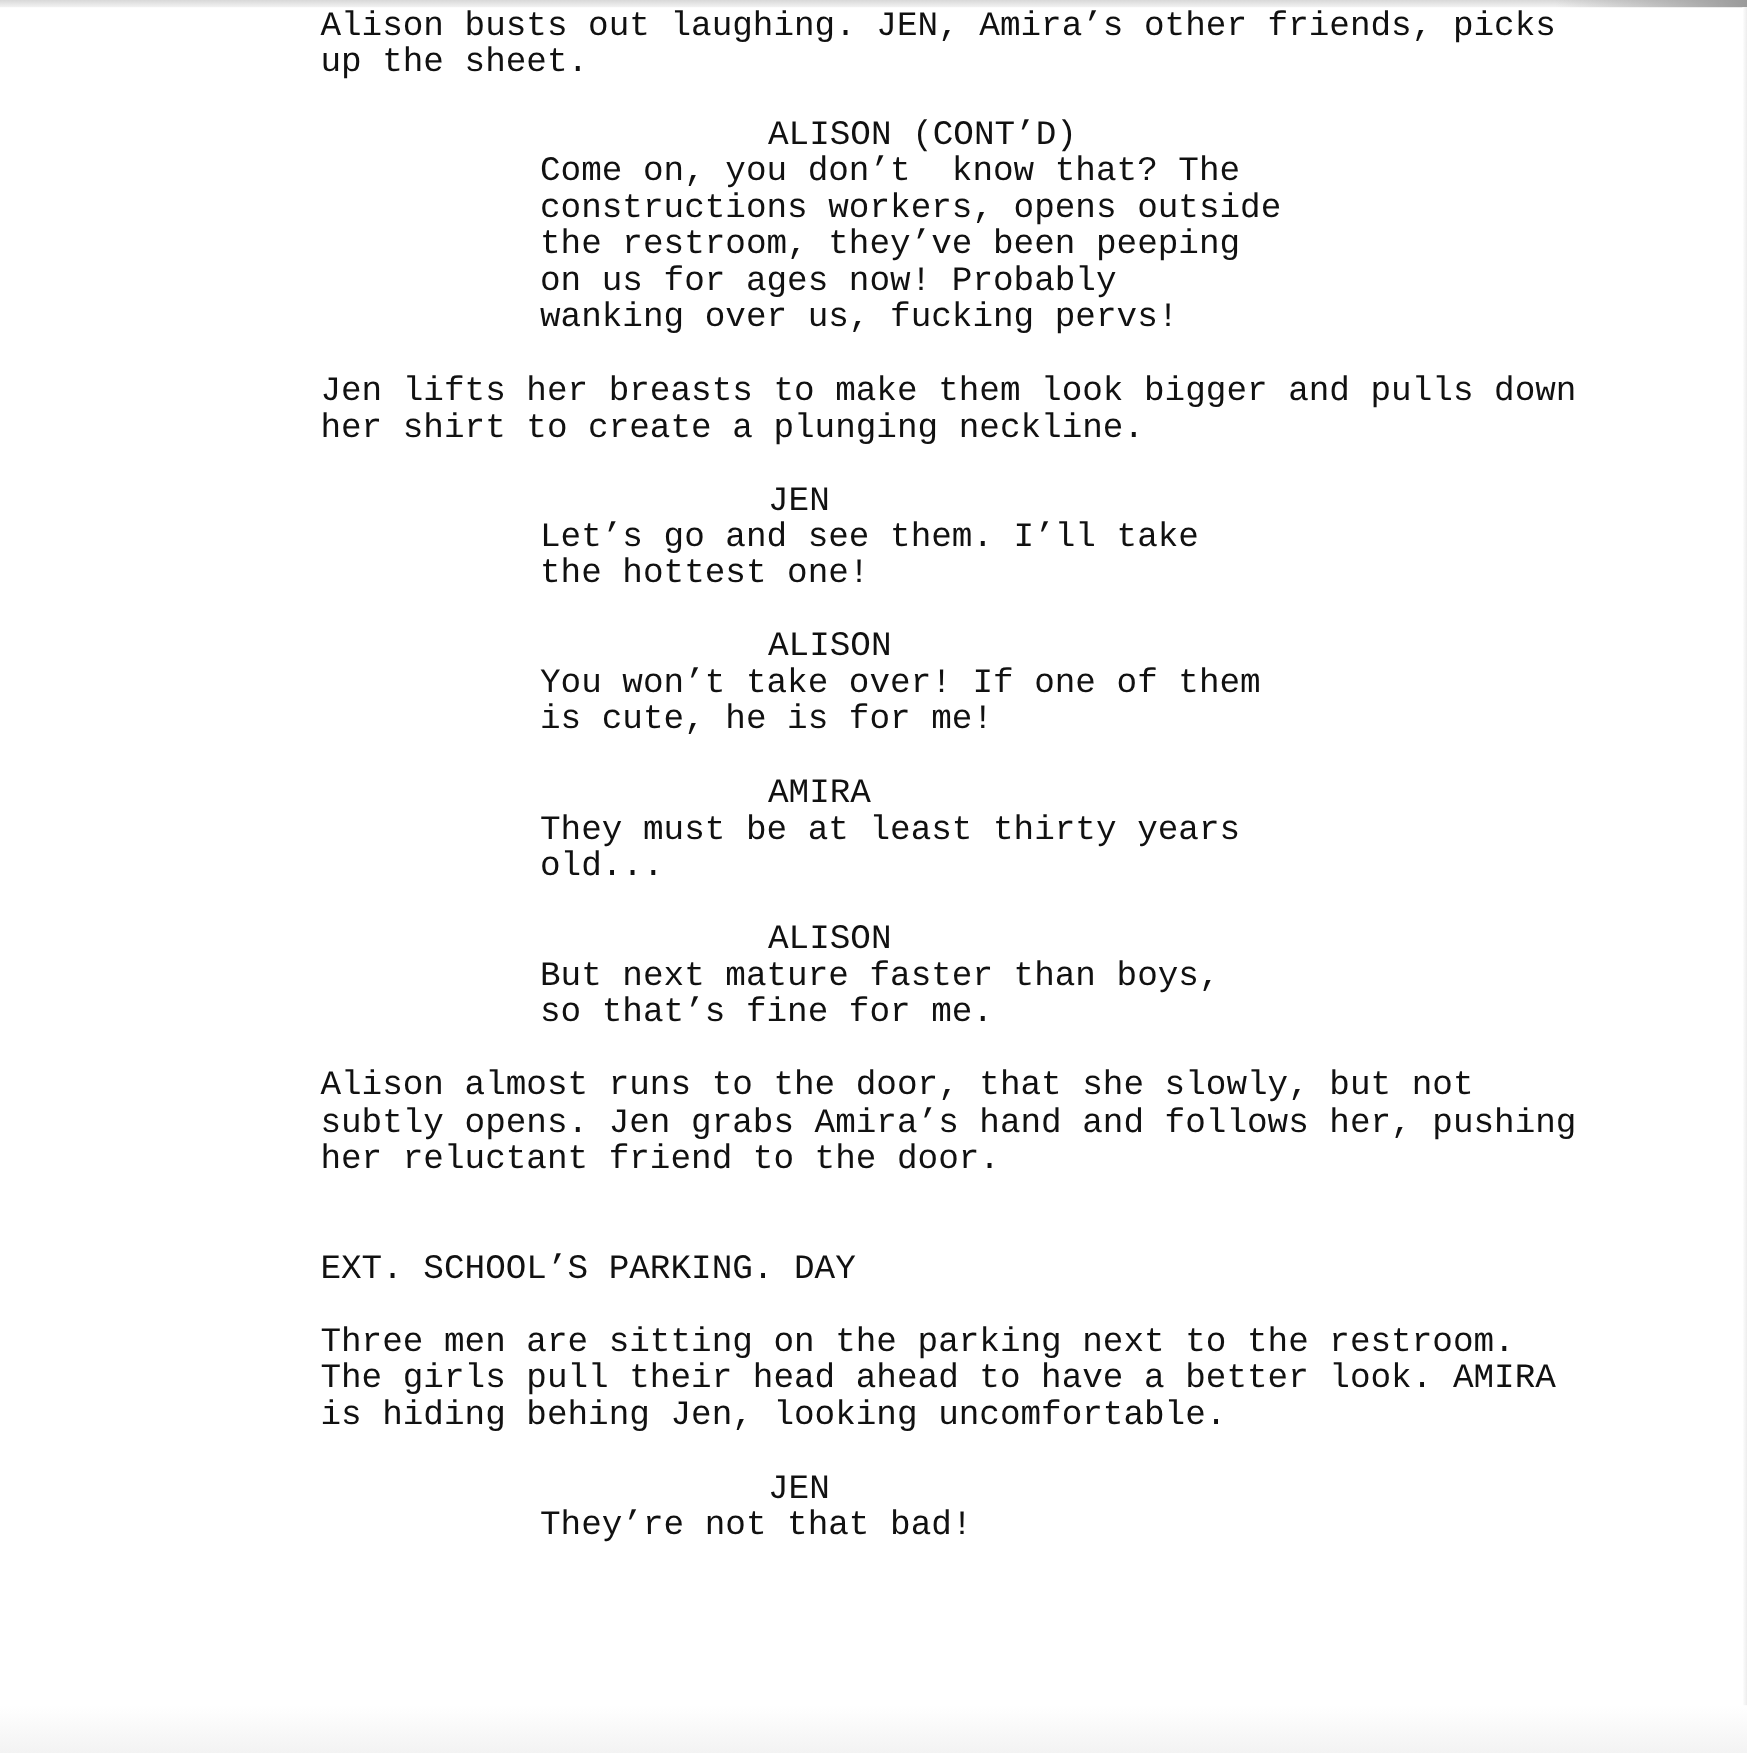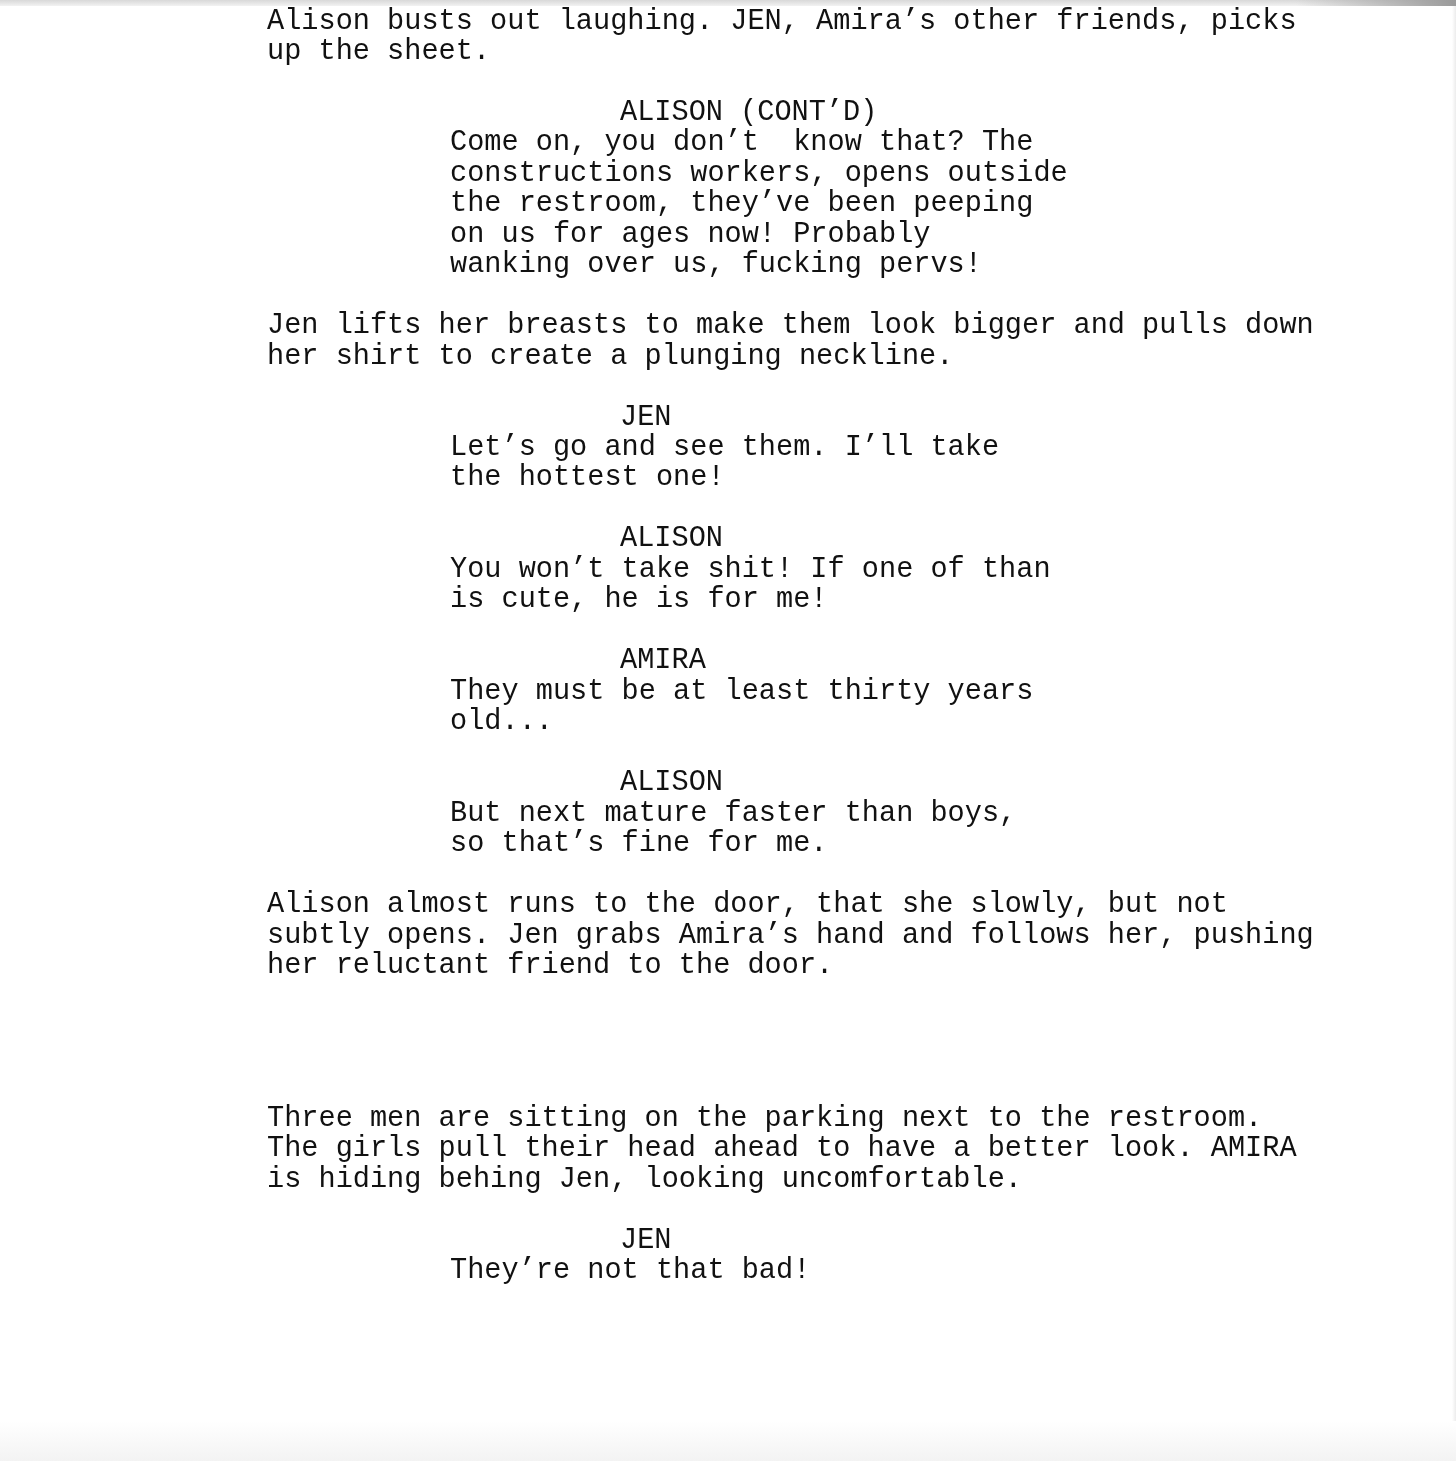--- a/index.html
+++ b/index.html
@@ -47,21 +47,21 @@
   }
   .line {
     position: absolute;
     white-space: pre;
     font-size: 28.6px;
     line-height: 30.5px;
     letter-spacing: 0px;
   }
   .action { left: 267px; }
   .dialogue { left: 450px; }
-  .character { left: 620px; }
+  .character { left: 640px; }
   .scene { left: 267px; }
 </style>
 </head>
 <body>
 
 <div class="top-shadow"></div>
 <div class="top-shadow-right"></div>
 <div class="right-edge"></div>
 
 <div class="page">
@@ -80,37 +80,38 @@
   <div class="line action" style="top:311px">Jen lifts her breasts to make them look bigger and pulls down</div>
   <div class="line action" style="top:342px">her shirt to create a plunging neckline.</div>
 
   <div class="line character" style="top:403px">JEN</div>
 
   <div class="line dialogue" style="top:433px">Let’s go and see them. I’ll take</div>
   <div class="line dialogue" style="top:463px">the hottest one!</div>
 
   <div class="line character" style="top:524px">ALISON</div>
 
-  <div class="line dialogue" style="top:555px">You won’t take shit! If one of than</div>
+  <div class="line dialogue" style="top:555px">You won’t take over! If one of them</div>
   <div class="line dialogue" style="top:585px">is cute, he is for me!</div>
 
   <div class="line character" style="top:646px">AMIRA</div>
 
   <div class="line dialogue" style="top:677px">They must be at least thirty years</div>
   <div class="line dialogue" style="top:707px">old...</div>
 
   <div class="line character" style="top:768px">ALISON</div>
 
   <div class="line dialogue" style="top:799px">But next mature faster than boys,</div>
   <div class="line dialogue" style="top:829px">so that’s fine for me.</div>
 
   <div class="line action" style="top:890px">Alison almost runs to the door, that she slowly, but not</div>
   <div class="line action" style="top:921px">subtly opens. Jen grabs Amira’s hand and follows her, pushing</div>
   <div class="line action" style="top:951px">her reluctant friend to the door.</div>
 
+  <div class="line scene" style="top:1043px">EXT. SCHOOL’S PARKING. DAY</div>
 
   <div class="line action" style="top:1104px">Three men are sitting on the parking next to the restroom.</div>
   <div class="line action" style="top:1134px">The girls pull their head ahead to have a better look. AMIRA</div>
   <div class="line action" style="top:1165px">is hiding behing Jen, looking uncomfortable.</div>
 
   <div class="line character" style="top:1226px">JEN</div>
 
   <div class="line dialogue" style="top:1256px">They’re not that bad!</div>
 
 </div>

